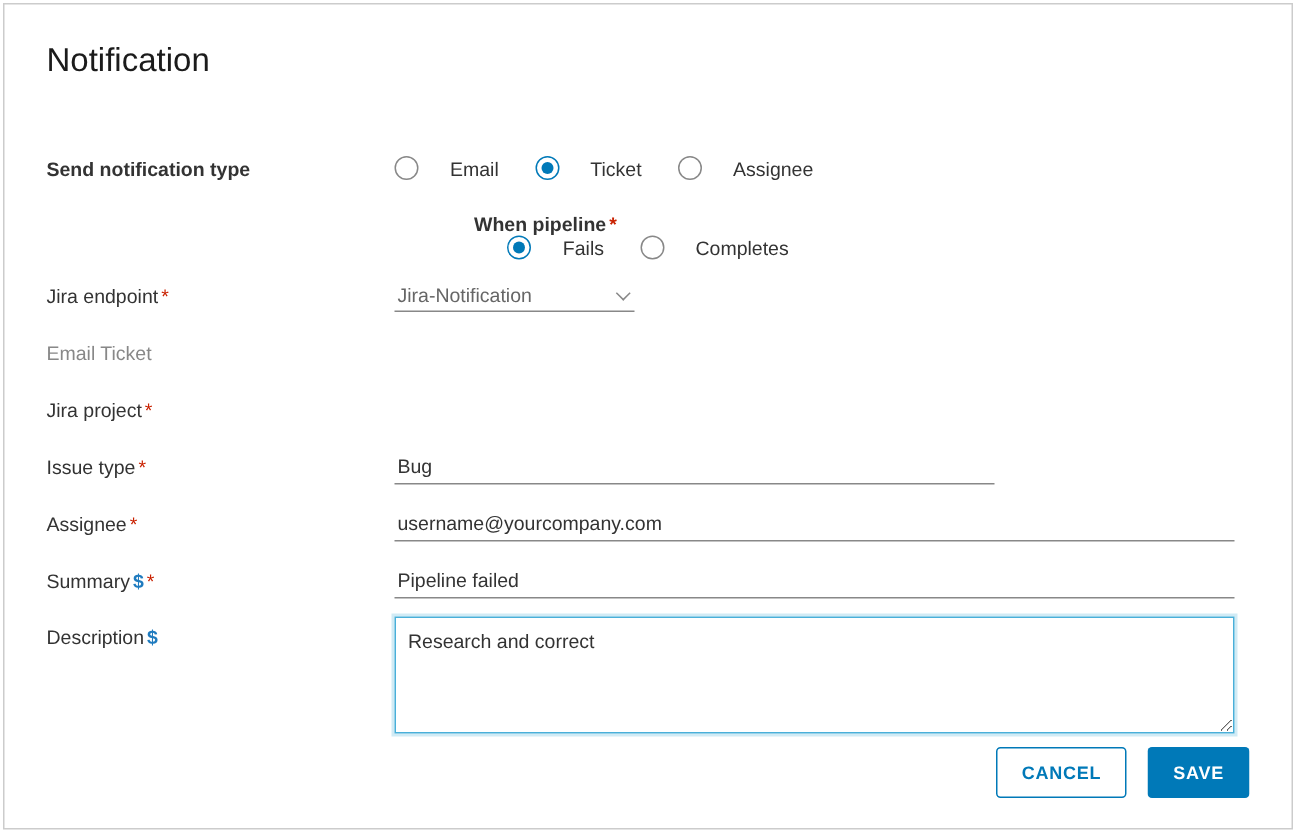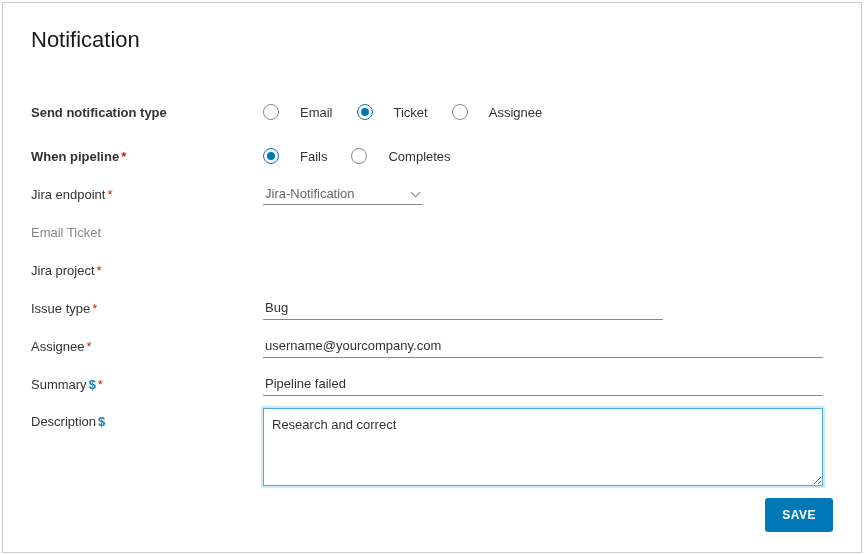--- a/index.html
+++ b/index.html
@@ -158,21 +158,21 @@
           <span class="radio-label">Ticket</span>
         </label>
         <label class="radio-item">
           <span class="radio-circle"></span>
           <span class="radio-label">Assignee</span>
         </label>
       </div>
     </div>
   </div>
 
-  <div class="form-row tight" style="margin-top:5px;">
+  <div class="form-row tight" style="margin-top:5px;flex-direction:column;">
     <div class="label-col label-bold">
       <span>When pipeline</span><span class="required">*</span>
     </div>
     <div class="field-col">
       <div class="radio-group">
         <label class="radio-item">
           <span class="radio-circle selected">
               <span class="radio-dot"></span>
             </span>
           <span class="radio-label">Fails</span>
@@ -239,15 +239,16 @@
       <span>Description</span><span class="dollar">$</span>
     </div>
     <div class="field-col">
       <div class="textarea-wrap">
         <textarea class="desc" style="">Research and correct</textarea>
       </div>
     </div>
   </div>
 
   <div class="footer">
+    <button class="btn btn-secondary">CANCEL</button>
     <button class="btn btn-primary">SAVE</button>
   </div>
 </div>
 
 </body></html>

